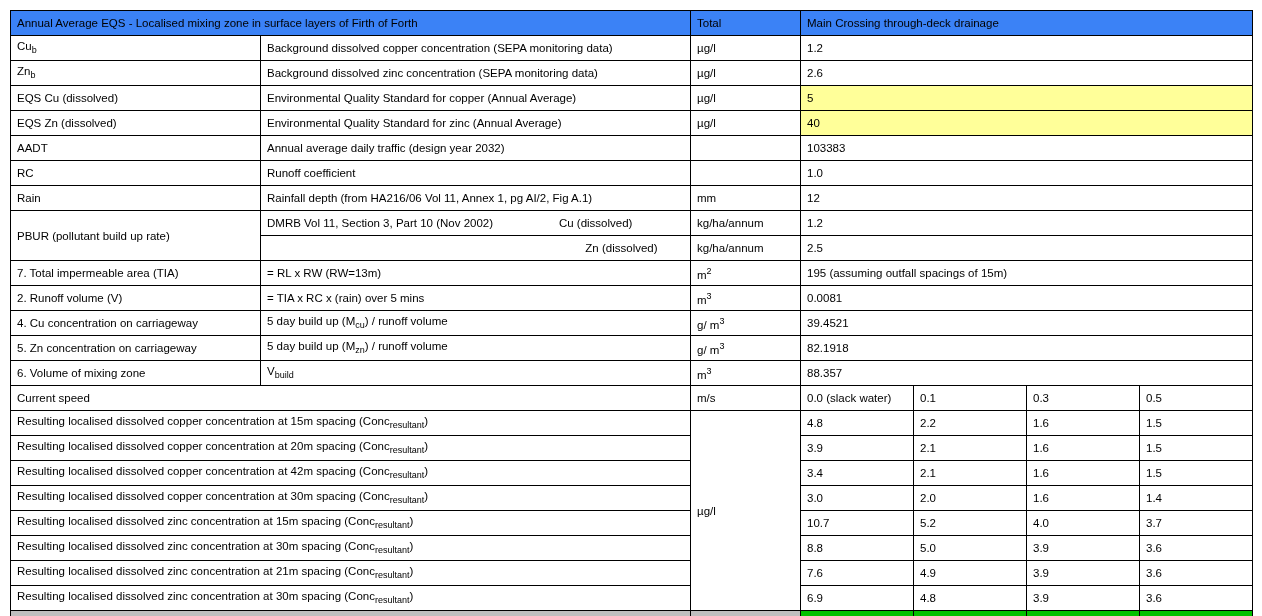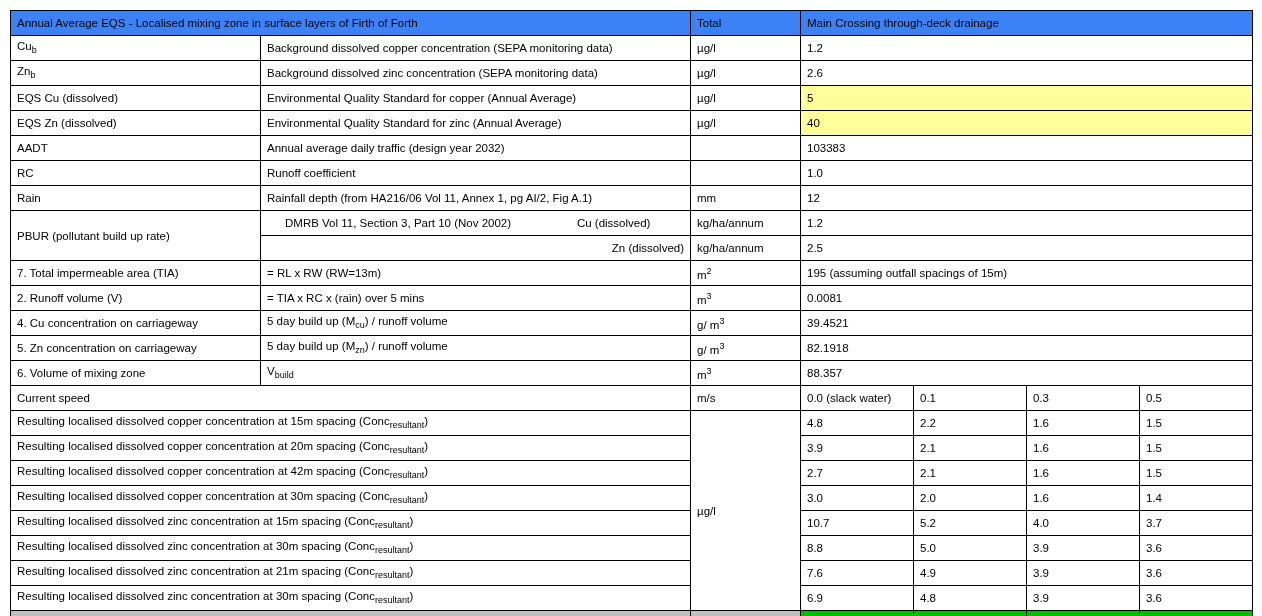--- a/index.html
+++ b/index.html
@@ -104,26 +104,26 @@
     <td colspan="4">1.0</td>
   </tr>
   <tr>
     <td>Rain</td>
     <td>Rainfall depth (from HA216/06 Vol 11, Annex 1, pg AI/2, Fig A.1)</td>
     <td>mm</td>
     <td colspan="4">12</td>
   </tr>
   <tr>
     <td rowspan="2">PBUR  (pollutant build up rate)</td>
-    <td><span style="display:inline-block;width:70%;margin-left:18px;">DMRB Vol 11, Section 3, Part 10 (Nov 2002)</span><span>Cu (dissolved)</span></td>
+    <td><span style="display:inline-block;width:70%;">DMRB Vol 11, Section 3, Part 10 (Nov 2002)</span><span>Cu (dissolved)</span></td>
     <td>kg/ha/annum</td>
     <td colspan="4">1.2</td>
   </tr>
   <tr>
-    <td style="text-align:right;margin-top:45px;"><span style="display:inline-block;width:70%;"></span><span>Zn (dissolved)</span></td>
+    <td style="text-align:center;margin-top:45px;"><span style="display:inline-block;width:70%;"></span><span>Zn (dissolved)</span></td>
     <td>kg/ha/annum</td>
     <td colspan="4">2.5</td>
   </tr>
   <tr>
     <td>7. Total impermeable area (TIA)</td>
     <td>= RL x RW (RW=13m)</td>
     <td><span>m</span><sup>2</sup></td>
     <td colspan="4">195 (assuming outfall spacings of 15m)</td>
   </tr>
   <tr>
@@ -168,21 +168,21 @@
   </tr>
   <tr>
     <td colspan="2"><span>Resulting localised dissolved copper concentration at 20m spacing (Conc</span><sub>resultant</sub><span>)</span></td>
     <td>3.9</td>
     <td>2.1</td>
     <td>1.6</td>
     <td>1.5</td>
   </tr>
   <tr>
     <td colspan="2"><span>Resulting localised dissolved copper concentration at 42m spacing (Conc</span><sub>resultant</sub><span>)</span></td>
-    <td>2.7</td>
+    <td>3.4</td>
     <td>2.1</td>
     <td>1.6</td>
     <td>1.5</td>
   </tr>
   <tr>
     <td colspan="2"><span>Resulting localised dissolved copper concentration at 30m spacing (Conc</span><sub>resultant</sub><span>)</span></td>
     <td>3.0</td>
     <td>2.0</td>
     <td>1.6</td>
     <td>1.4</td>

